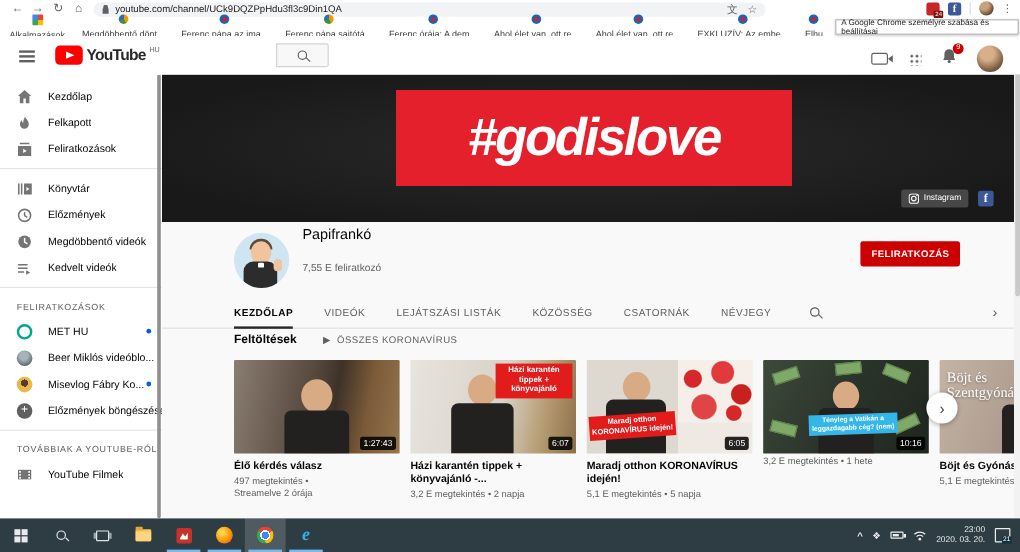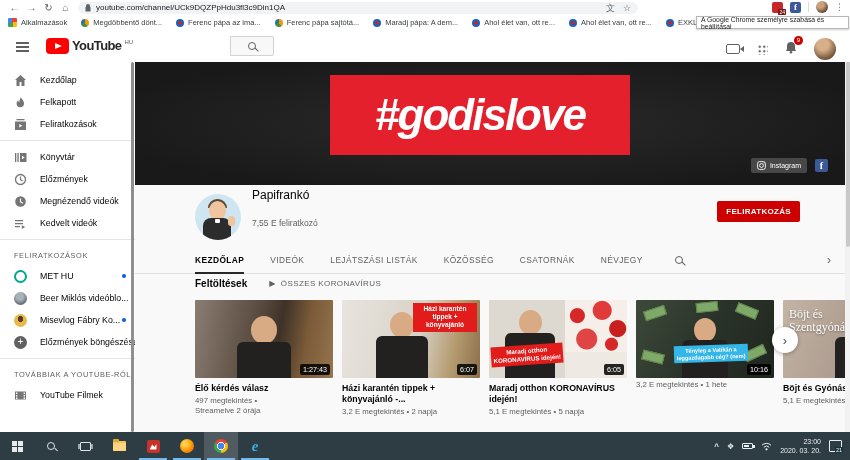--- a/index.html
+++ b/index.html
@@ -20,21 +20,21 @@
   .ext-badge { position:absolute; right:-3px; bottom:-2px; background:#7b1313; color:#fff; font-size:5px;
                padding:0 1px; border-radius:1px; line-height:6px; }
   .fb-sq { width:11px; height:11px; background:#3b5998; border-radius:2px; color:#fff; font-size:9px;
            font-weight:bold; text-align:center; line-height:11px; font-family:"Liberation Serif",serif; }
   .avatar-xs { width:12px; height:12px; border-radius:50%;
                background:radial-gradient(circle at 35% 30%, #c9a27d 30%, #6b4e35 70%, #3a2c1e); }
   .vsep { width:1px; height:10px; background:#dadce0; }
 
   .bm-row { position:absolute; top:15px; left:0; width:850px; height:15px; display:flex; align-items:center;
             padding-left:8px; gap:14px; font-size:7.5px; color:#3c4043; white-space:nowrap; }
-  .bm { display:flex; align-items:center; gap:4px; }
+  .bm { display:flex; align-items:center; gap:4px;flex-direction:column; }
   .apps-ic { width:9px; height:9px;
              background:conic-gradient(#ea4335 0 25%, #fbbc05 0 50%, #34a853 0 75%, #4285f4 0); border-radius:1px; }
   .fav { width:8px; height:8px; border-radius:50%; }
   .fav-a { background:conic-gradient(#f29900 0 40%, #3f8f46 0 70%, #2d6fb3 0); }
   .fav-b { background:radial-gradient(circle, #c62828 0 2px, #1565c0 2px); }
   #chrome-tooltip { position:absolute; top:16px; right:1px; width:153px; height:13px; background:#fff;
                     border:1px solid #b6b6b6; box-shadow:0 1px 2px rgba(0,0,0,.2); font-size:6.8px;
                     color:#202124; display:flex; align-items:center; padding-left:4px; z-index:30; }
 
   
@@ -84,21 +84,21 @@
   .plus-circ { width:13px; height:13px; border-radius:50%; background:#606060; color:#fff; font-size:10px;
                text-align:center; line-height:12px; flex:none; }
   .new-dot { position:absolute; right:9px; width:4px; height:4px; border-radius:50%; background:#065fd4; }
   .sb-label { white-space:nowrap; overflow:hidden; }
 
   
   #main { position:absolute; top:62px; left:135px; width:710px; height:370px; background:#f9f9f9; overflow:hidden; }
 
   #banner { position:absolute; top:0; left:0; width:710px; height:123px;
             background:radial-gradient(ellipse at center, #2b2b2b 0%, #191919 80%); }
-  .god-box { position:absolute; left:195px; top:13px; width:300px; height:80px; background:#e4202c;
+  .god-box { position:absolute; left:195px; top:13px; width:330px; height:80px; background:#e4202c;
              display:flex; align-items:center; justify-content:center; }
   .god-txt { color:#fff; font-size:44px; font-weight:bold; font-style:italic; letter-spacing:-2px; }
   .insta-pill { position:absolute; right:38px; top:96px; height:15px; background:rgba(75,75,75,0.92);
                 border-radius:2px; display:flex; align-items:center; gap:4px; padding:0 6px;
                 color:#fff; font-size:7px; }
   .fb-banner { position:absolute; right:17px; top:97px; width:13px; height:13px; background:#3b5998;
                border-radius:2px; color:#fff; font-weight:bold; font-size:10px; text-align:center;
                line-height:13px; font-family:"Liberation Serif",serif; }
 
   #chan-strip { position:absolute; top:123px; left:0; width:710px; height:62px; background:#f9f9f9; }
@@ -249,21 +249,21 @@
     <span class="bm">
         <span class="fav fav-b"></span>
         <span>Ferenc pápa az ima...</span>
       </span>
     <span class="bm">
         <span class="fav fav-a"></span>
         <span>Ferenc pápa sajtótá...</span>
       </span>
     <span class="bm">
         <span class="fav fav-b"></span>
-        <span>Maradj pápa: A dem...</span>
+        <span>Ferenc órája: A dem...</span>
       </span>
     <span class="bm">
         <span class="fav fav-b"></span>
         <span>Ahol élet van, ott re...</span>
       </span>
     <span class="bm">
         <span class="fav fav-b"></span>
         <span>Ahol élet van, ott re...</span>
       </span>
     <span class="bm">
@@ -342,21 +342,21 @@
         <circle cx="6.5" cy="6.5" r="5" fill="none" stroke="#757575" stroke-width="1.3"></circle>
         <path d="M6.5 3.6v3.1l2.2 1.4" fill="none" stroke="#757575" stroke-width="1.2"></path>
       </svg>
     <span class="sb-label">Előzmények</span>
   </div>
   <div class="side-item">
     <svg width="13" height="13" viewBox="0 0 13 13">
         <circle cx="6.5" cy="6.5" r="5.3" fill="#757575"></circle>
         <path d="M6.5 3.4v3.3l2.4 1.5" fill="none" stroke="#fff" stroke-width="1.2"></path>
       </svg>
-    <span class="sb-label">Megnézendő videók</span>
+    <span class="sb-label">Megdöbbentő videók</span>
   </div>
   <div class="side-item">
     <svg class="sb" width="13" height="13" viewBox="0 0 13 13">
         <path d="M1 3h8v1.2H1zM1 6h8v1.2H1zM1 9h5v1.2H1zM7.8 8.2l3.4 1.9-3.4 1.9z"></path>
       </svg>
     <span class="sb-label">Kedvelt videók</span>
   </div>
   <div class="sb-div"></div>
   <div class="sb-head">FELIRATKOZÁSOK</div>
   <div class="side-item">

